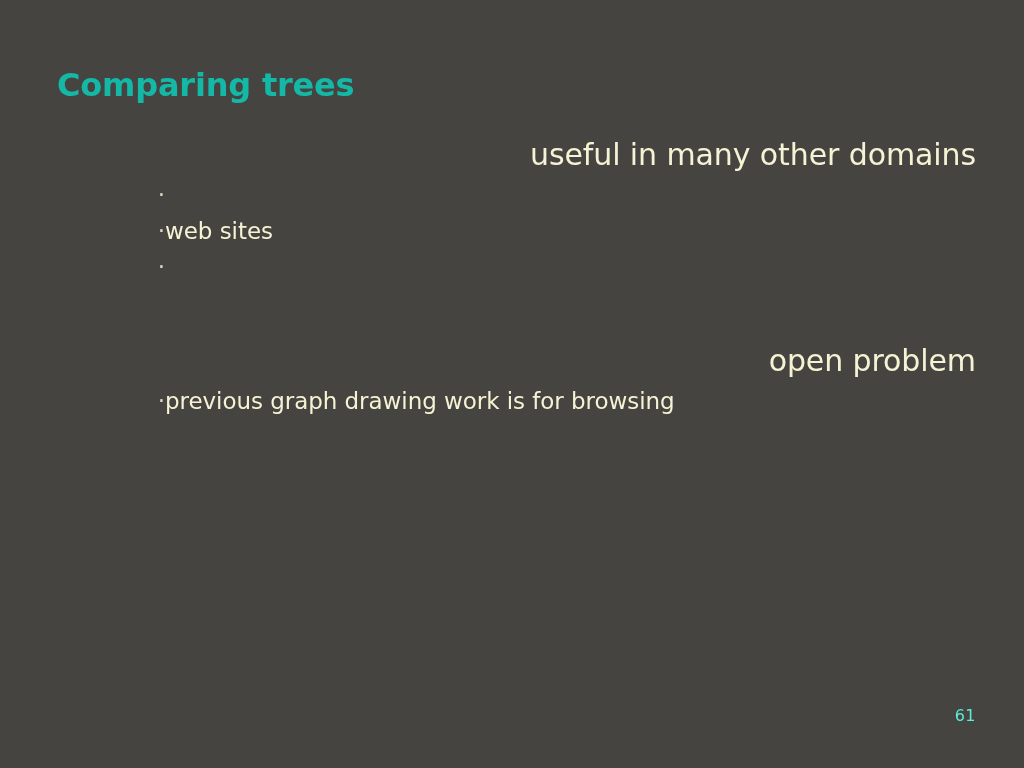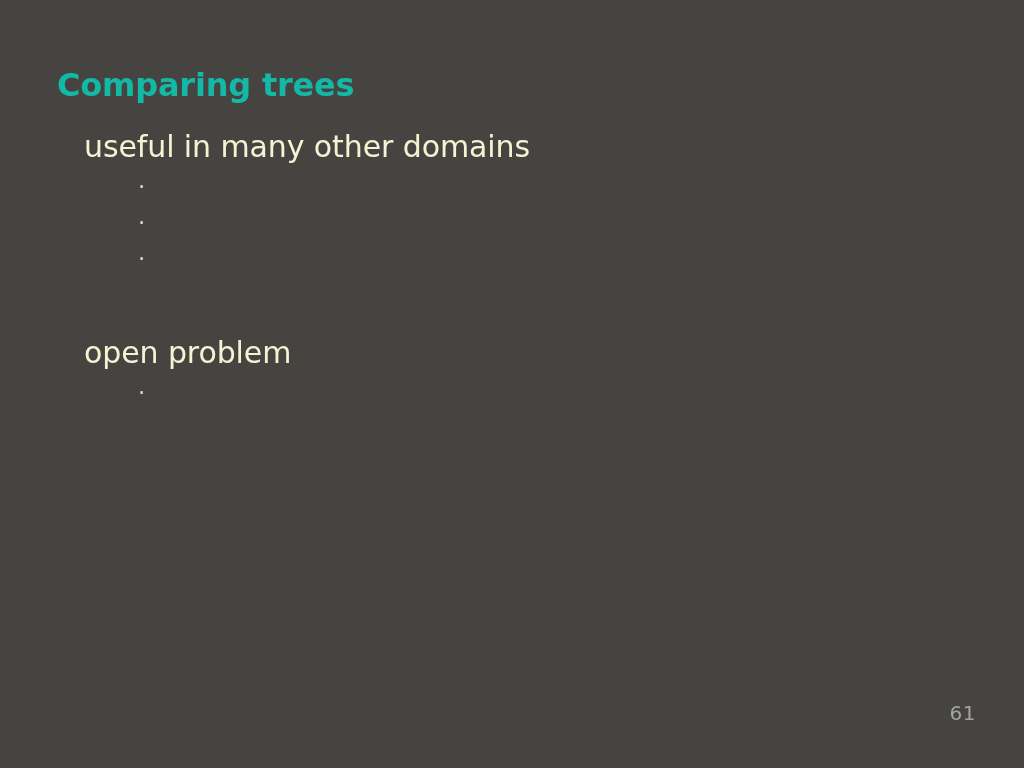--- a/index.html
+++ b/index.html
@@ -34,22 +34,23 @@
     line-height: 1.12;
     white-space: nowrap;
   }
   .body-block {
     position: absolute;
     left: 84px;
     top: 128px;
     width: 900px;
   }
   .section {
-    margin: 0;
+    margin: 8px;
     padding: 0;
+    text-align: right;
   }
   .section + .section {
     margin-top: 56px;
   }
   .section-heading {
     font-family: "DejaVu Sans", sans-serif;
     font-size: 30px;
     font-weight: normal;
     color: #f6f3d4;
     line-height: 1.24;
@@ -81,55 +82,57 @@
     line-height: inherit;
   }
   .bullet-text {
     flex: 0 1 auto;
   }
   .page-number {
     position: absolute;
     right: 48px;
     bottom: 43px;
     font-family: "DejaVu Sans", sans-serif;
-    font-size: 20px;
+    font-size: 16px;
     font-weight: normal;
-    color: #a3a3a3;
+    color: #5eead4;
     letter-spacing: 0.5px;
   }
 </style>
 </head>
 <body>
 
 <div class="slide">
 
   <h1 class="slide-title">Comparing trees</h1>
 
   <div class="body-block">
 
     <div class="section">
       <div class="section-heading">useful in many other domains</div>
       <ul class="bullet-list">
         <li class="bullet-item">
           <span class="bullet-marker">·</span>
         </li>
         <li class="bullet-item">
           <span class="bullet-marker">·</span>
+          <span class="bullet-text">web sites</span>
         </li>
         <li class="bullet-item">
           <span class="bullet-marker">·</span>
         </li>
       </ul>
     </div>
 
     <div class="section">
       <div class="section-heading">open problem</div>
       <ul class="bullet-list">
         <li class="bullet-item">
           <span class="bullet-marker">·</span>
+          <span class="bullet-text">previous graph drawing work is for browsing</span>
         </li>
       </ul>
     </div>
 
   </div>
 
   <div class="page-number">61</div>
 
 </div>
 

